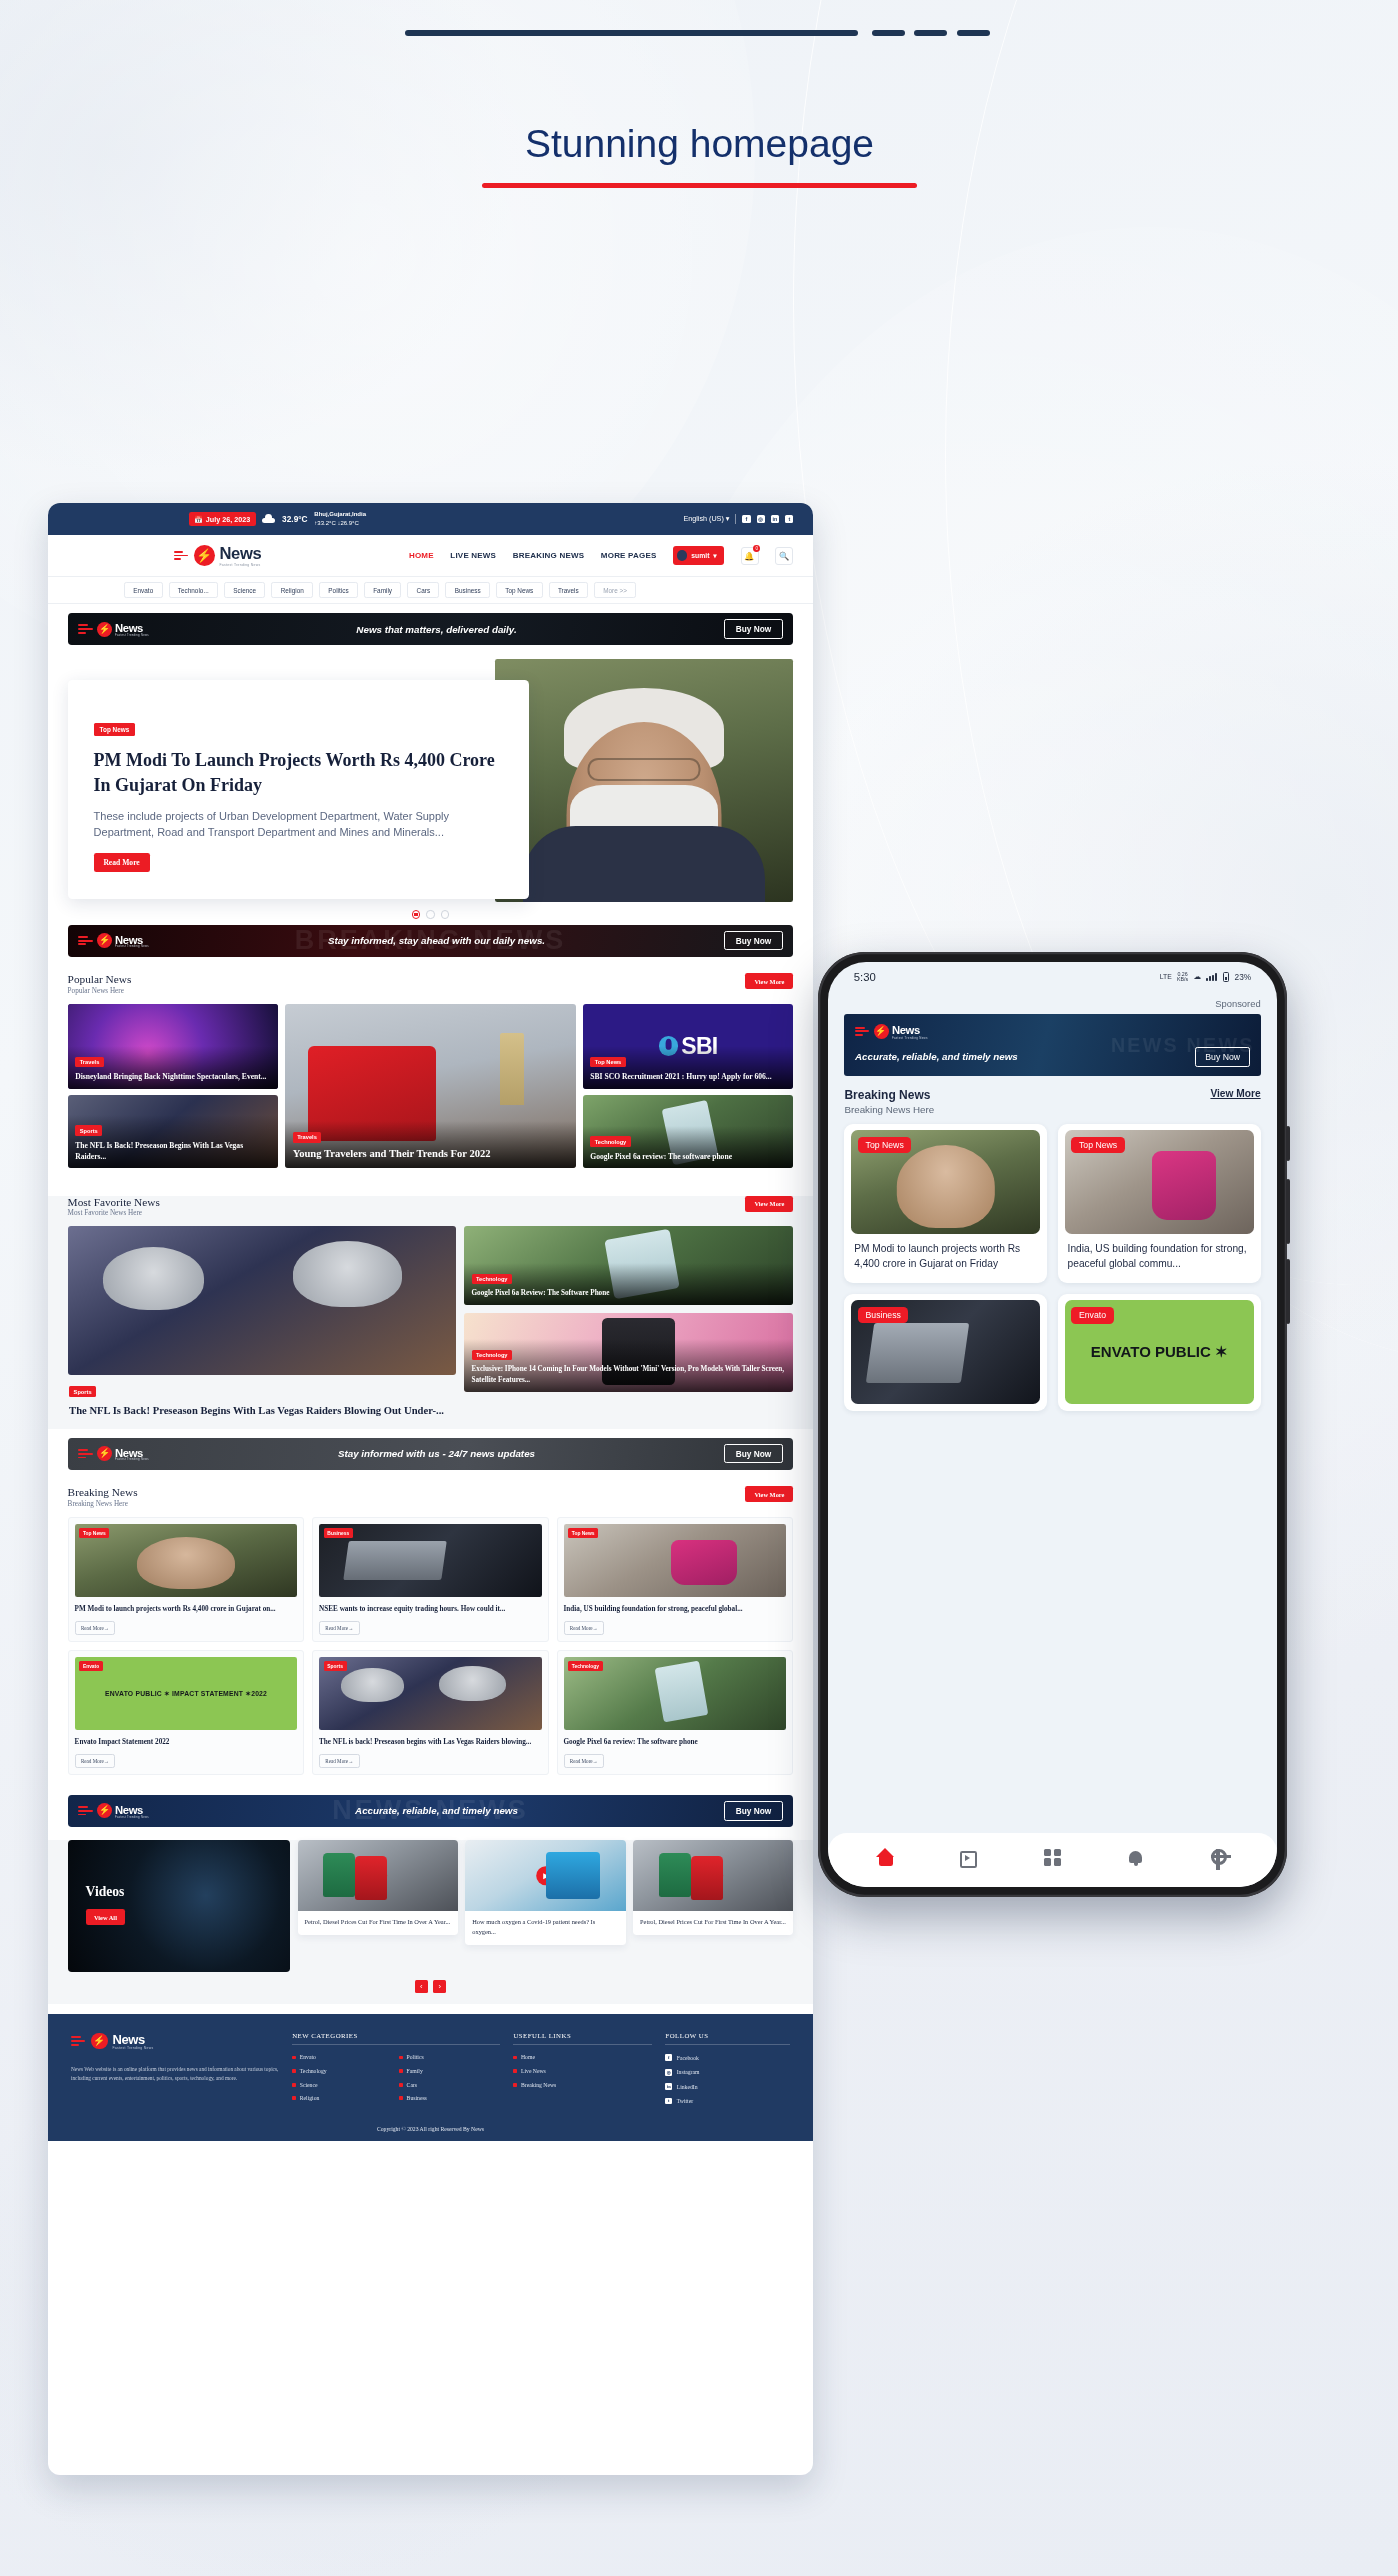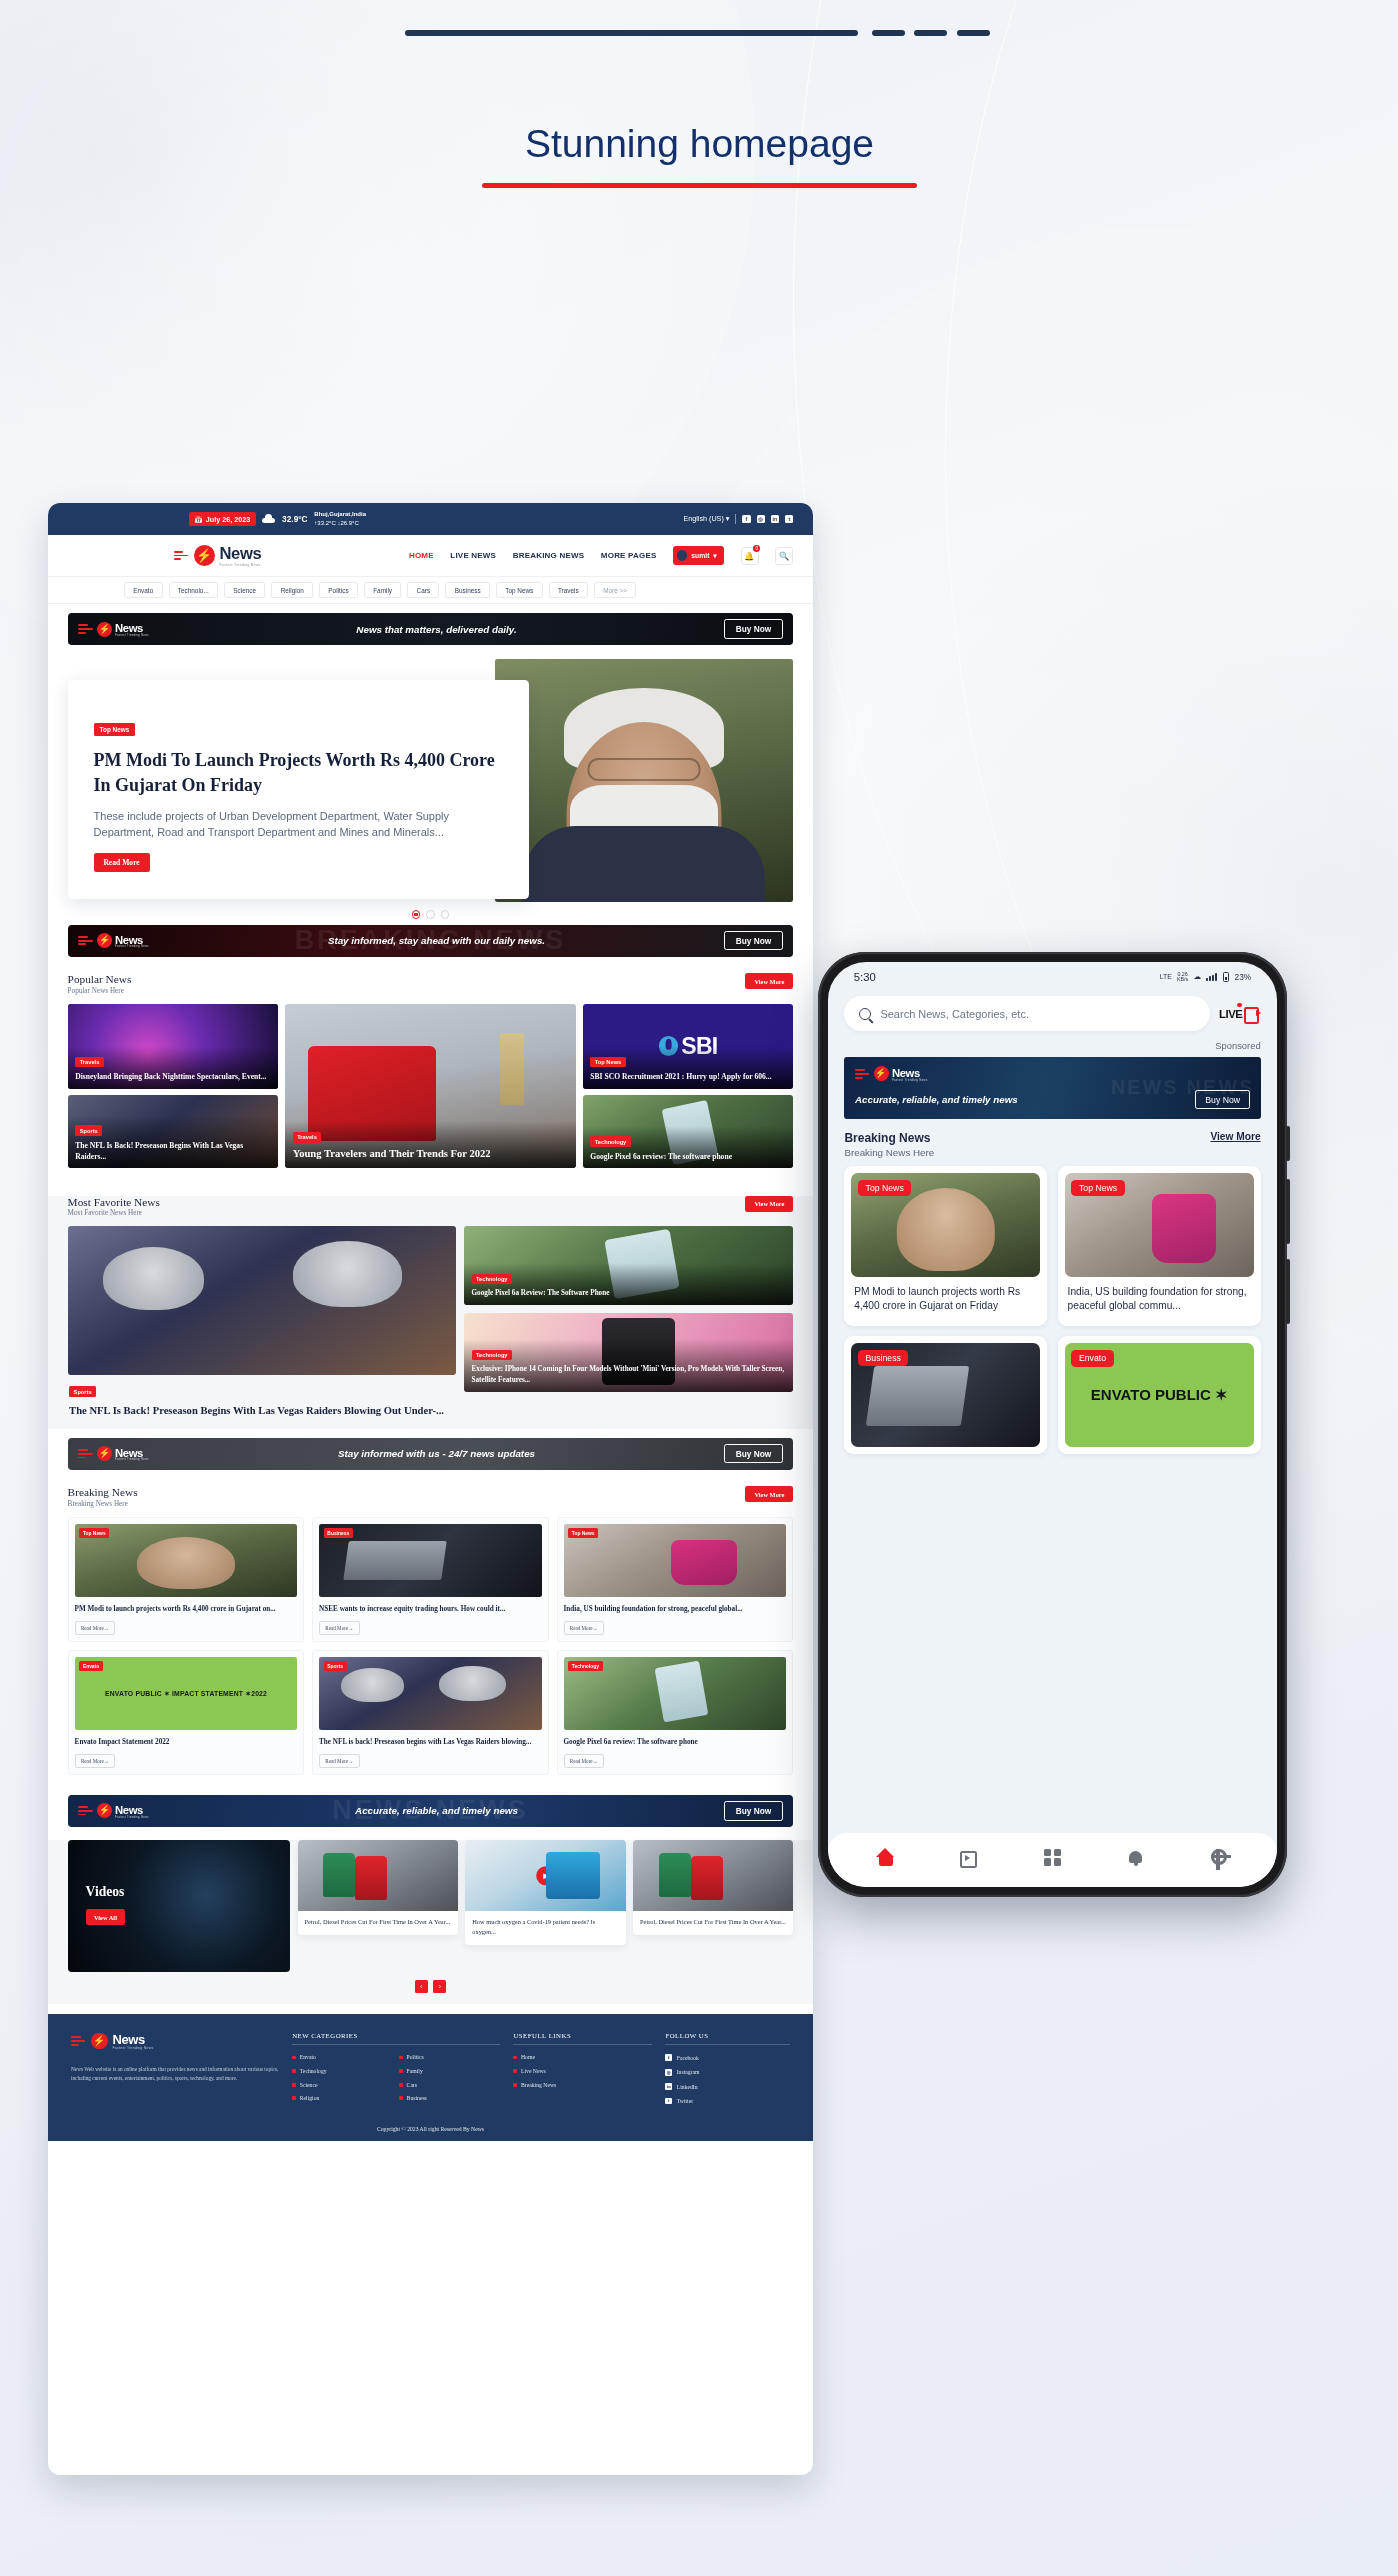--- a/index.html
+++ b/index.html
@@ -962,32 +962,20 @@
             <i></i>
             <i></i>
             <i></i>
             <i></i>
           </span>
         <span class="batt"></span>
         <span>23%</span>
       </span>
     </div>
 
-    <div class="searchrow">
-      <div class="searchbox">
-        <span class="mag"></span>
-        <span>Search News, Categories, etc.</span>
-      </div>
-      <div class="live">
-        <span class="lt">LIVE</span>
-        <span class="cam">
-            <span class="reddot"></span>
-          </span>
-      </div>
-    </div>
 
 
     <div class="sponsored">Sponsored</div>
     <div class="pad">
       <div class="ghost2">NEWS NEWS</div>
       <div class="pbrand">
         <span class="speedlines">
             <i></i>
             <i></i>
             <i></i>

